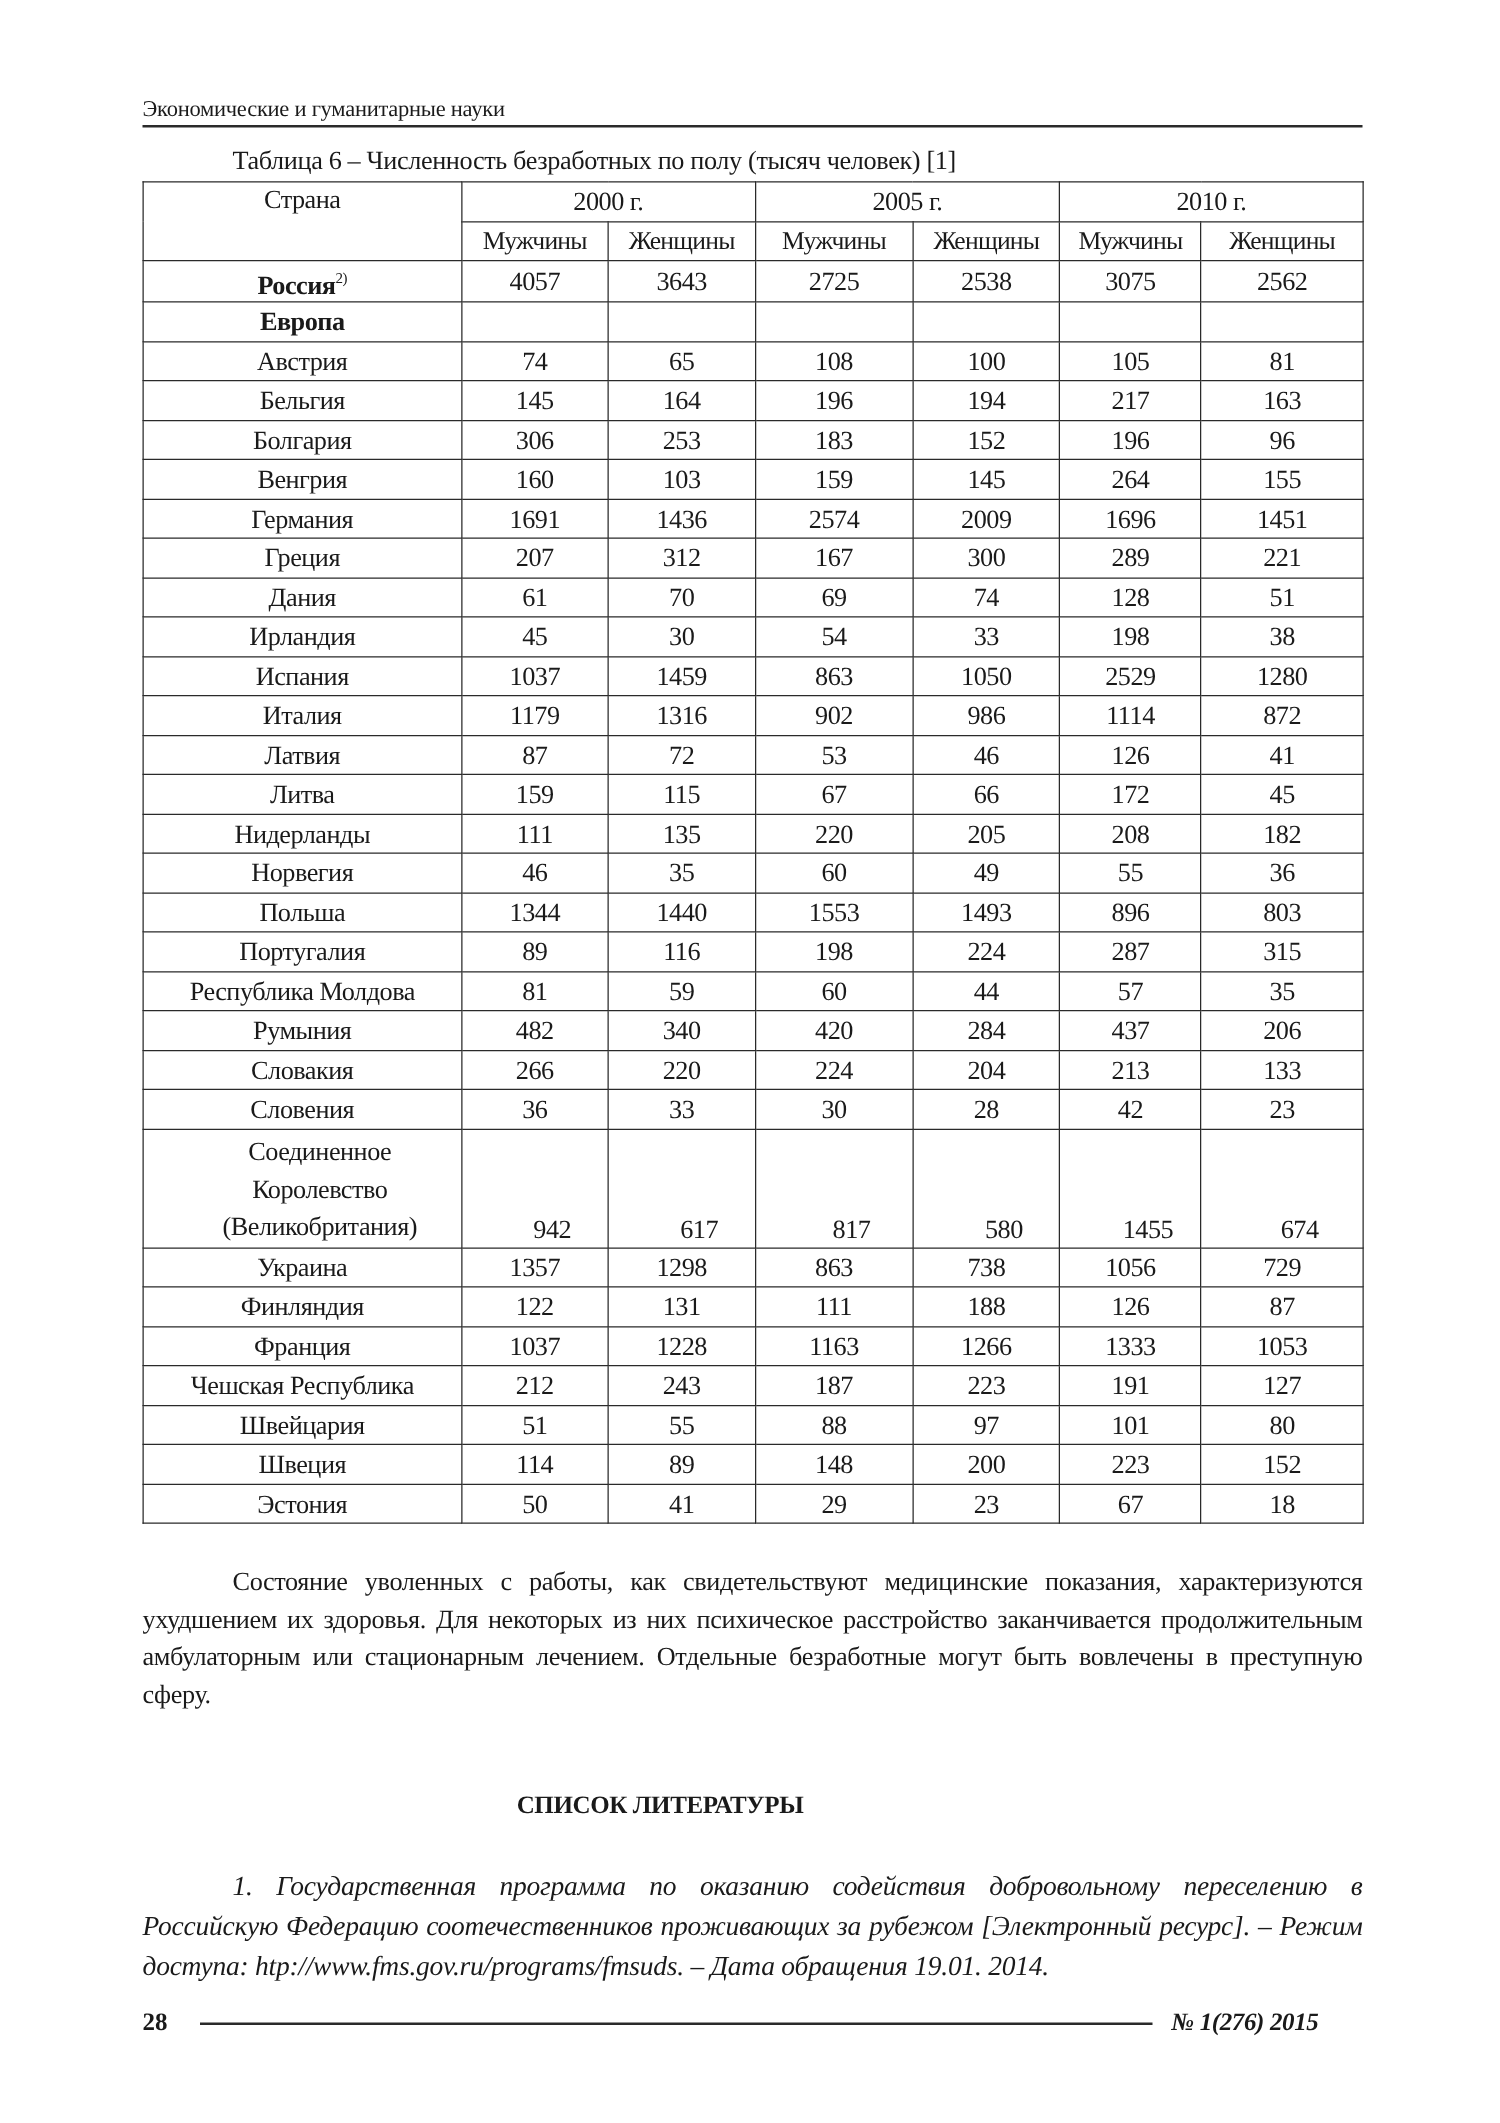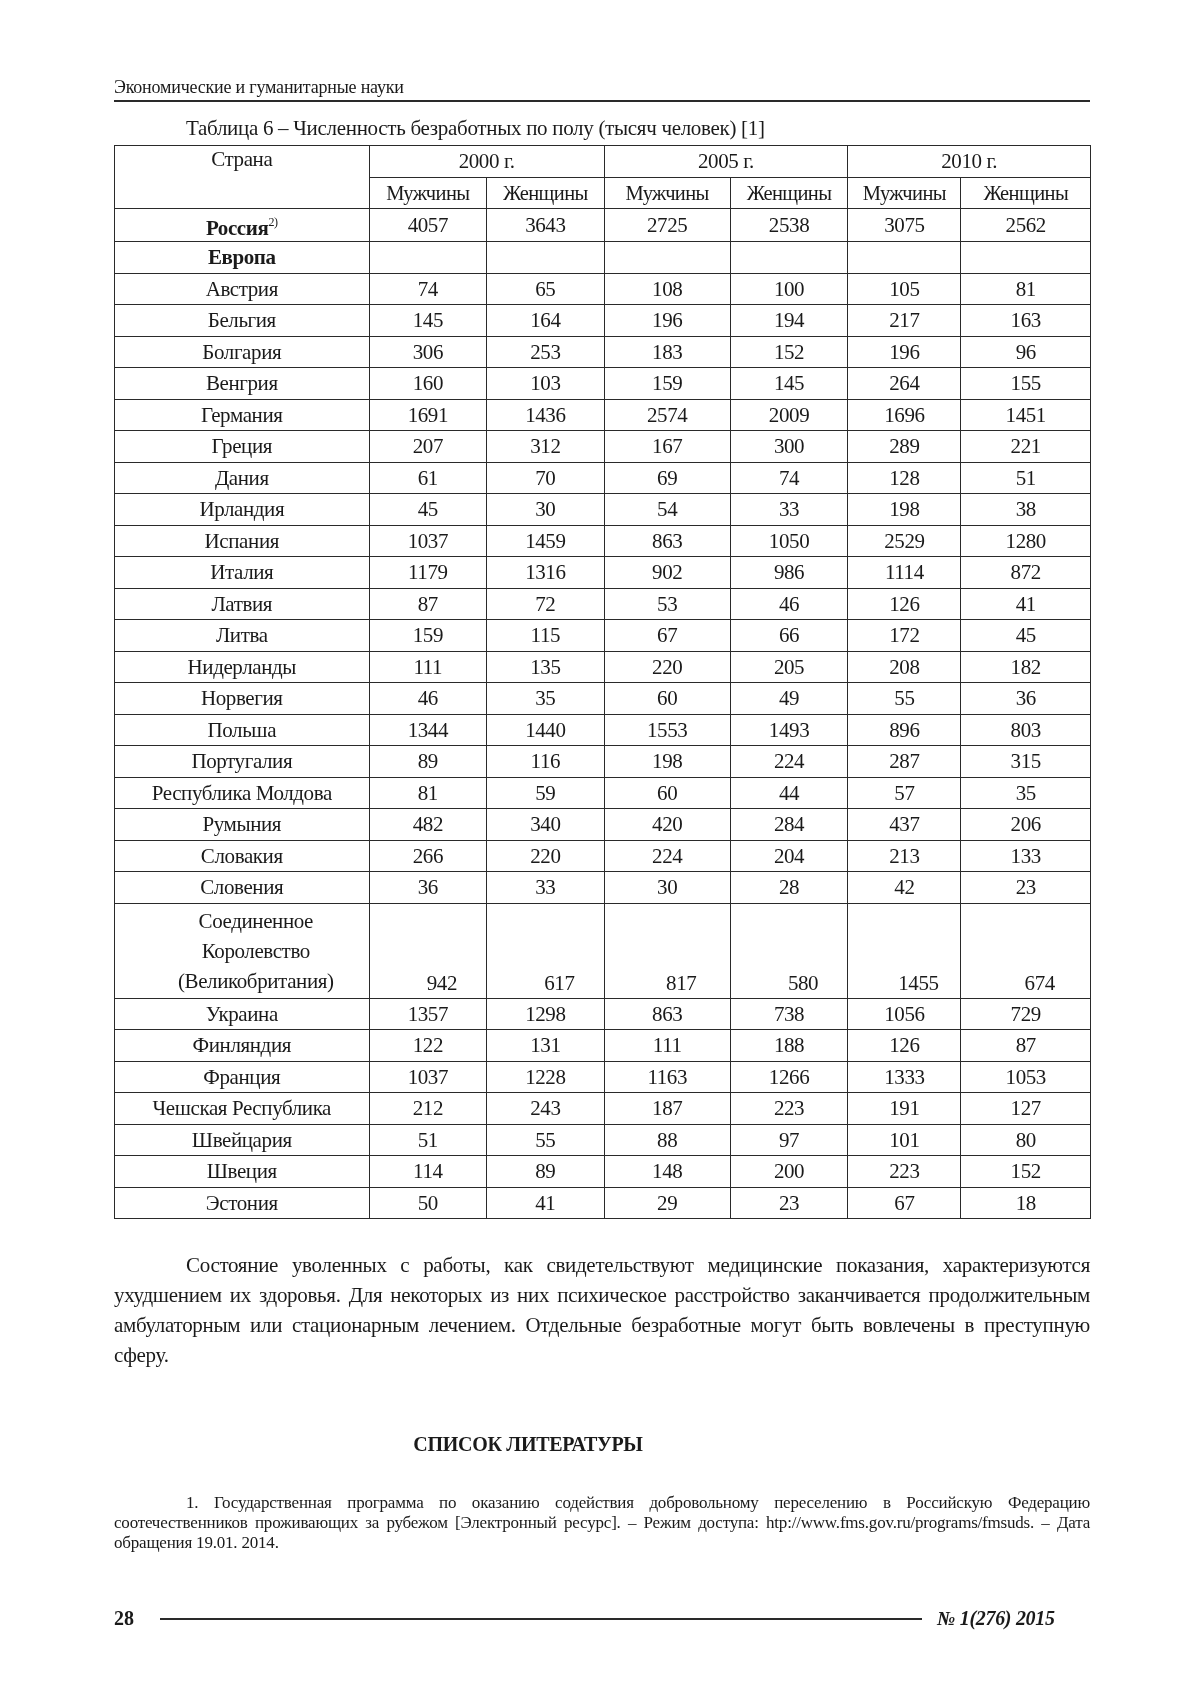--- a/index.html
+++ b/index.html
@@ -10,21 +10,21 @@
     table.data { position: absolute; left: 114px; top: 145px; width: 977px; border-collapse: collapse; font-size: 21px; table-layout: fixed; }
     table.data td, table.data th { border: 1.5px solid #2a2a2a; text-align: center; font-weight: normal; padding: 0; height: 30.5px; line-height: 26px; letter-spacing: -0.4px; white-space: nowrap; }
     table.data th.h-sub { font-size: 20.5px; letter-spacing: -0.6px; }
     table.data td.country { letter-spacing: -0.4px; }
     table.data td.bold { font-weight: bold; }
     table.data tr.tall td { height: 92px; vertical-align: bottom; padding-bottom: 2px; padding-left: 28px; }
     table.data tr.tall td.country { white-space: normal; line-height: 30px; }
     sup { font-size: 12px; font-weight: normal; vertical-align: 9px; }
     .para { position: absolute; left: 114px; top: 1250px; width: 976px; font-size: 21px; line-height: 30px; text-align: justify; letter-spacing: -0.3px; text-indent: 72px; }
     .refs-title { position: absolute; left: 0; width: 1016px; top: 1433px; text-align: center; font-weight: bold; font-size: 20px; letter-spacing: -0.3px; padding-left: 40px; box-sizing: border-box; }
-    .ref { position: absolute; left: 114px; top: 1493px; width: 976px; font-size: 17px; line-height: 20px; text-align: justify; letter-spacing: -0.2px; text-indent: 72px; }
+    .ref { position: absolute; left: 114px; top: 1493px; width: 976px; font-size: 22px; line-height: 32px; text-align: justify; letter-spacing: -0.2px; text-indent: 72px; font-style: italic; }
     .footer-num { position: absolute; left: 114px; top: 1607px; font-weight: bold; font-size: 20px; }
     .footer-line { position: absolute; left: 160px; top: 1618px; width: 762px; border-top: 2px solid #2a2a2a; }
     .footer-issue { position: absolute; left: 937px; top: 1607px; font-weight: bold; font-style: italic; font-size: 20px; letter-spacing: -0.3px; }
   </style>
 </head>
 <body>
 
 <div class="header">
   <span class="header-title">Экономические и гуманитарные науки</span>
 </div>

